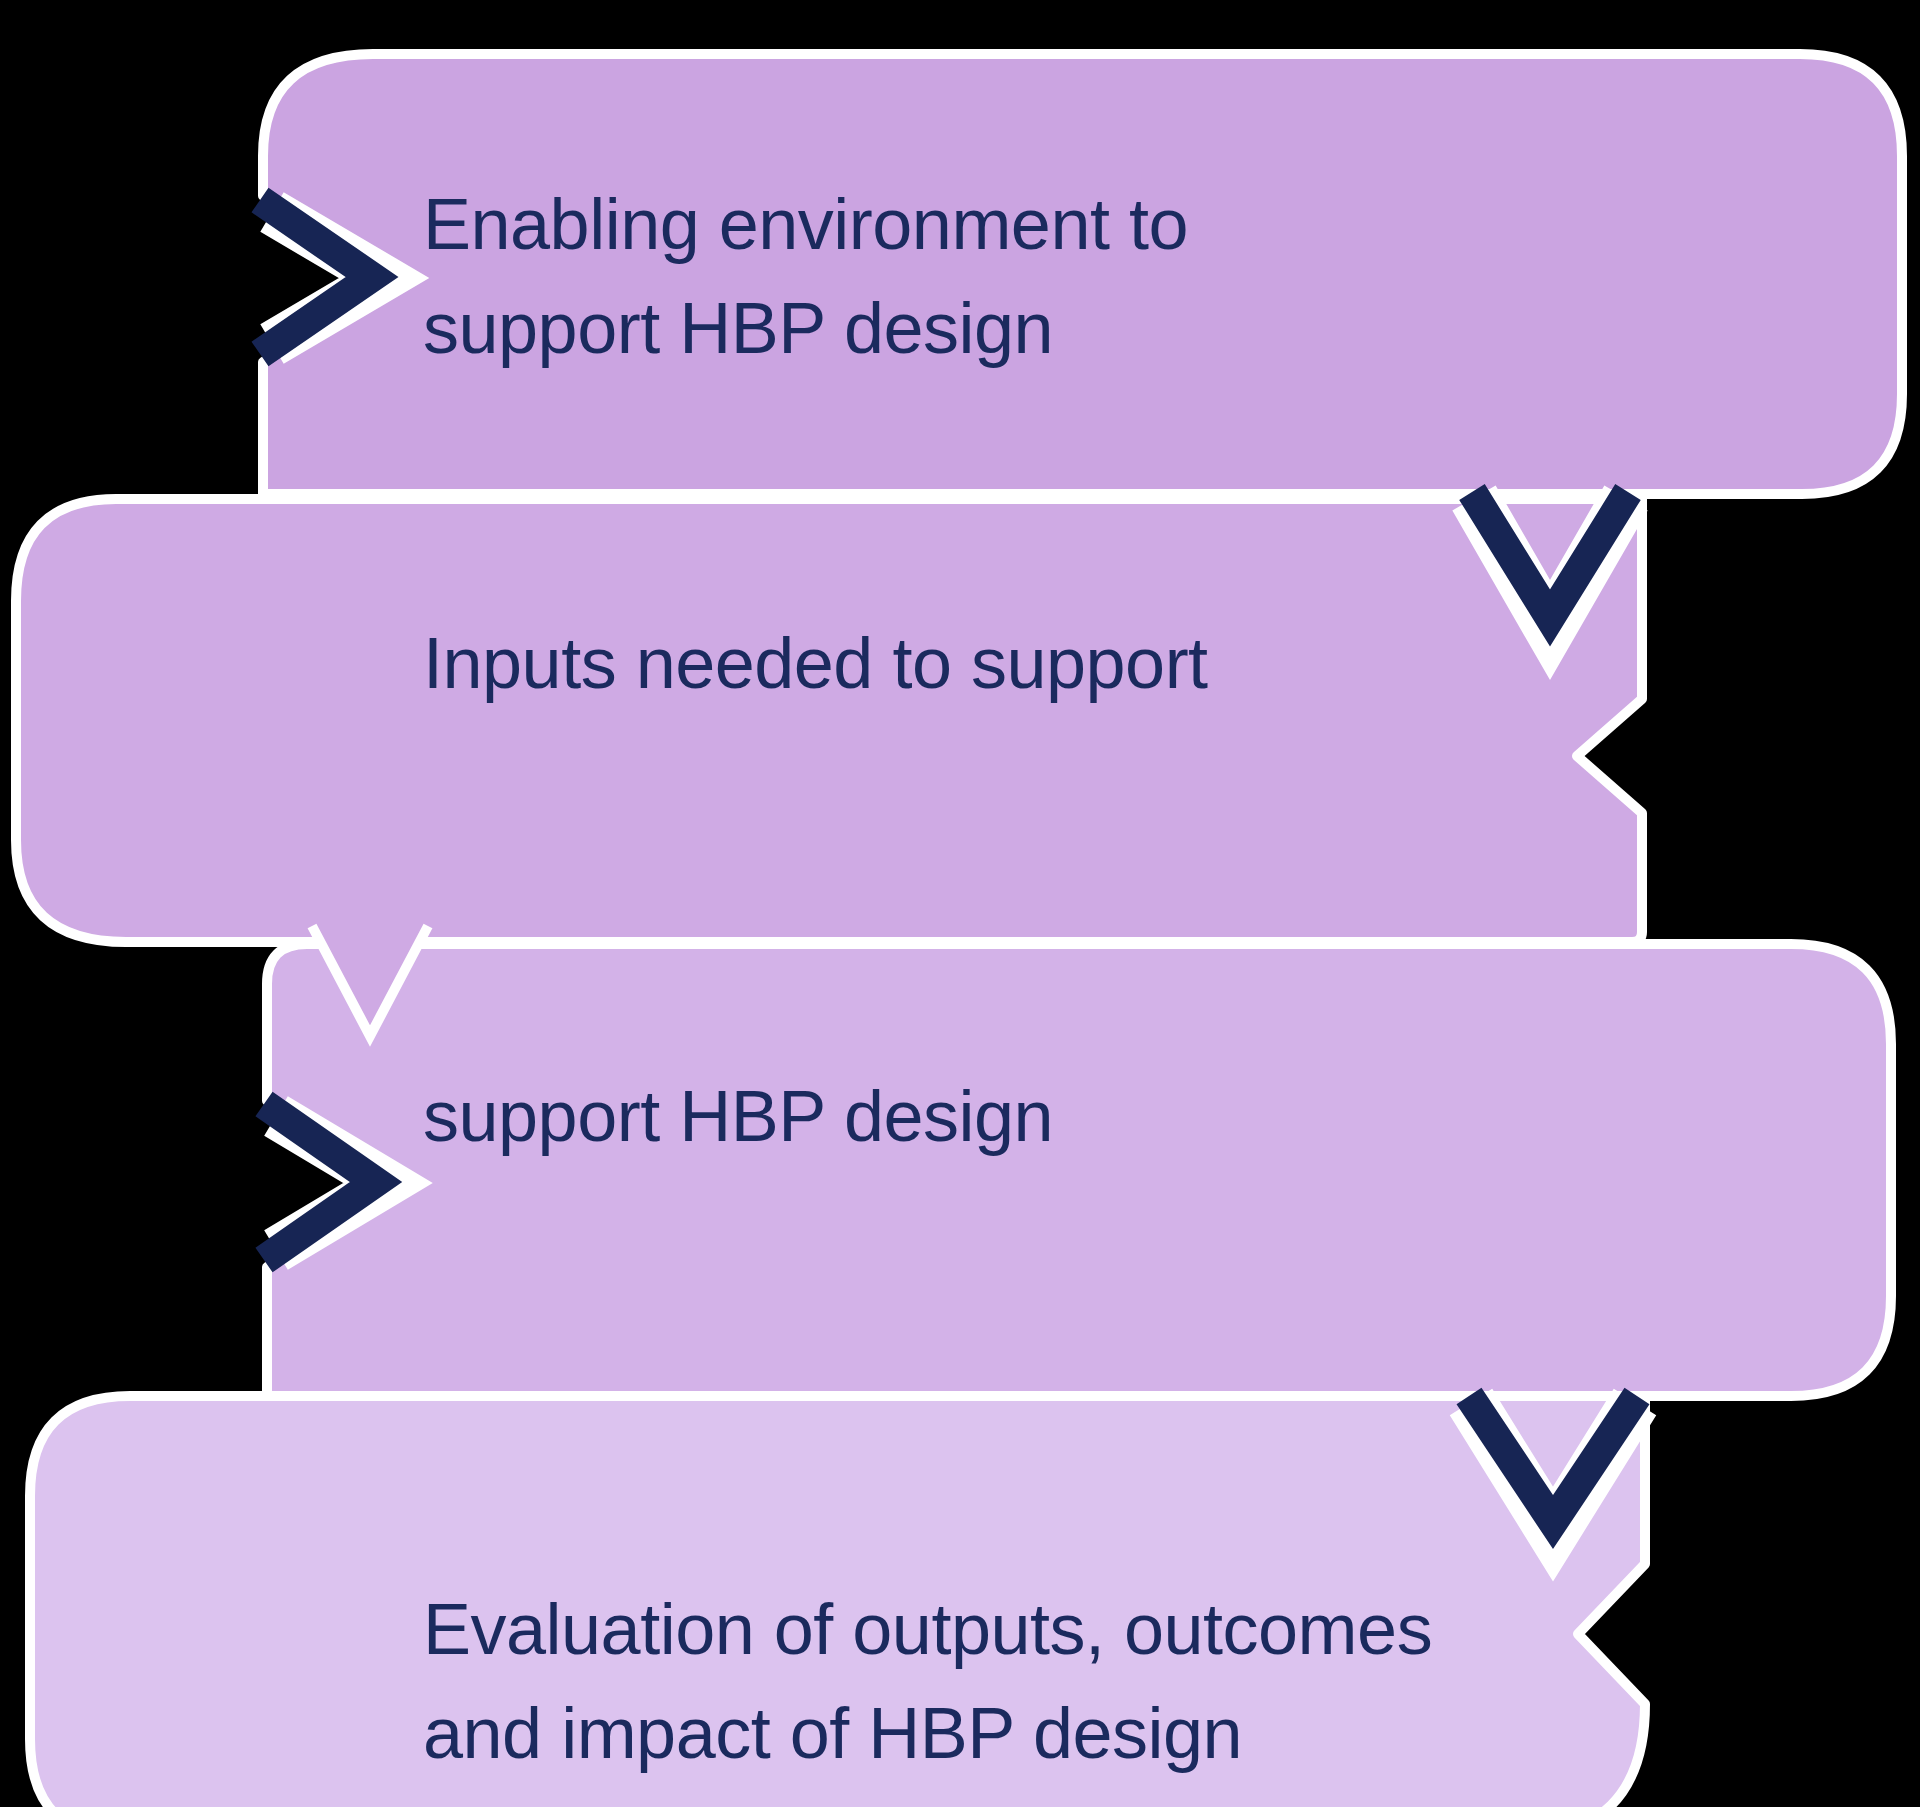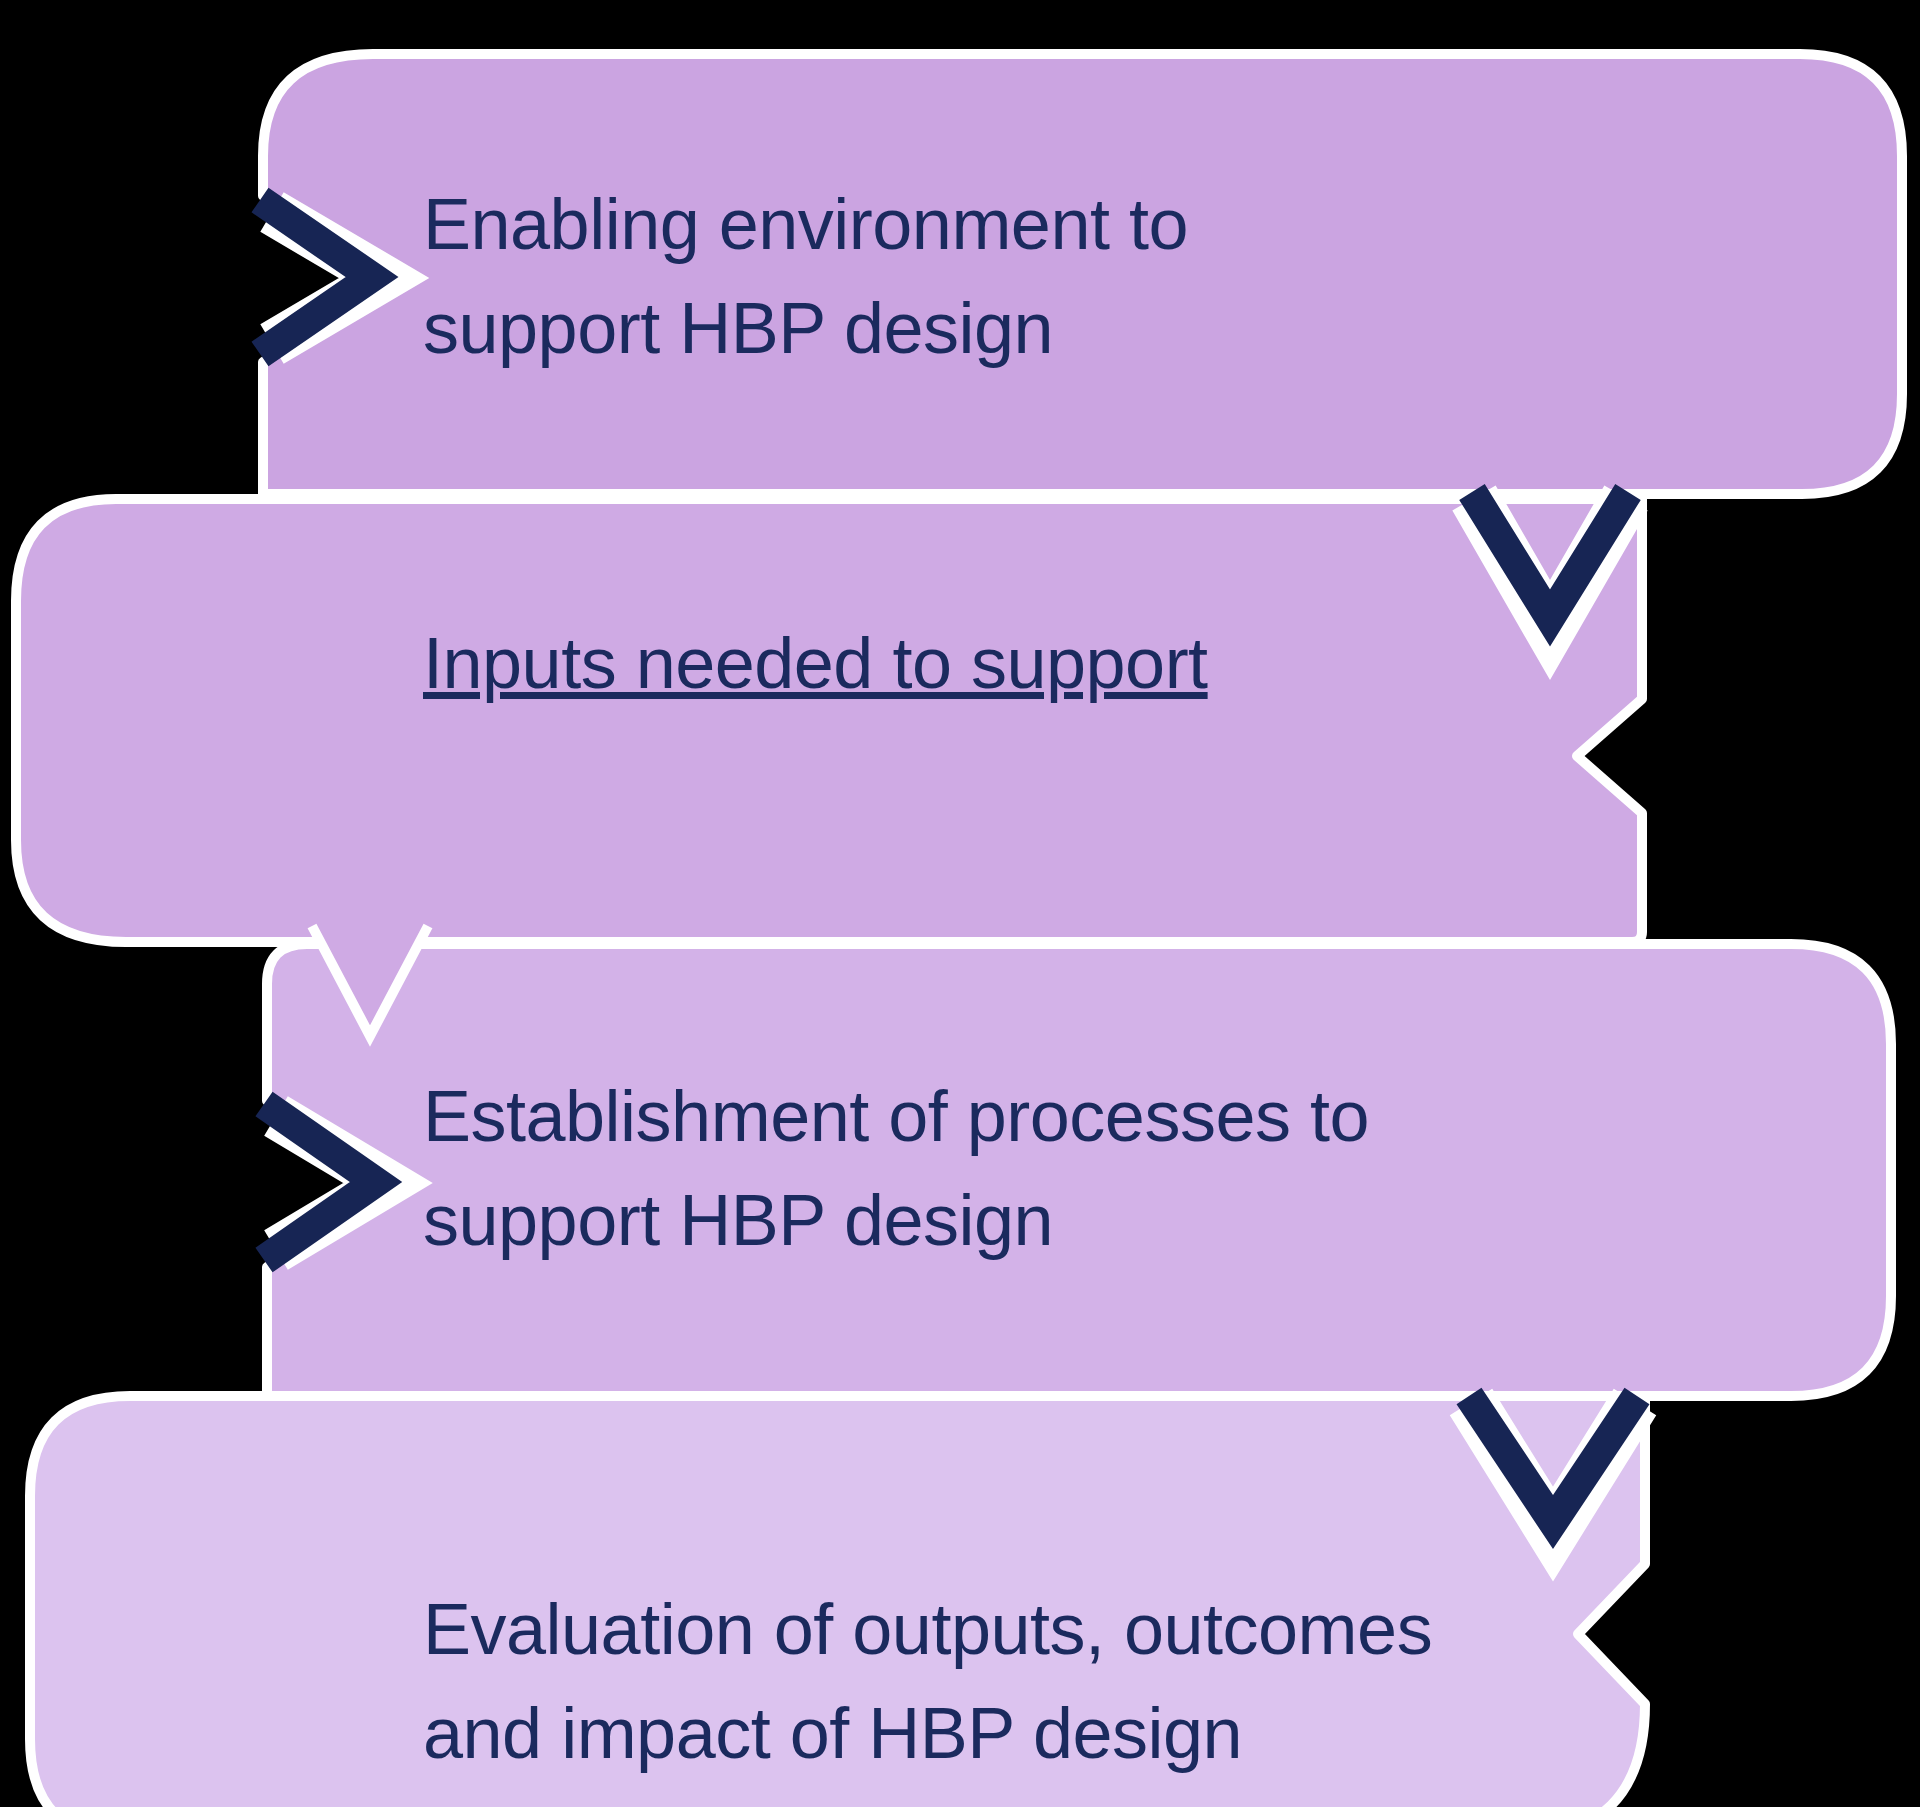--- a/index.html
+++ b/index.html
@@ -52,21 +52,21 @@
     position: absolute;
     left: 423px;
     color: var(--navy, #1b2a5e);
     font-size: 72px;
     line-height: 104px;
     letter-spacing: -0.5px;
     white-space: nowrap;
   }
   .step-label .line { display: block; }
   #label-1 { top: 128px; }
-  #label-2 { top: 567px; text-decoration: underline; }
+  #label-2 { top: 567px; }
   #label-3 { top: 1020px; }
   #label-4 { top: 1533px; }
 </style>
 </head>
 <body>
 
 <div class="canvas">
   <svg width="1920" height="1807" viewBox="0 0 1920 1807">
 
     <path class="fill-step-2 box-outline" d="M 16 557
@@ -136,21 +136,20 @@
   <div class="step-label" id="label-1">
     <span class="line">Enabling environment to</span>
     <span class="line">support HBP design</span>
   </div>
 
   <div class="step-label" id="label-2">
     <span class="line">Inputs needed to support</span>
   </div>
 
   <div class="step-label" id="label-3">
-    <span class="line">Establishment of processes to</span>
     <span class="line">support HBP design</span>
   </div>
 
   <div class="step-label" id="label-4">
     <span class="line">Evaluation of outputs, outcomes</span>
     <span class="line">and impact of HBP design</span>
   </div>
 </div>
 
 </body></html>

